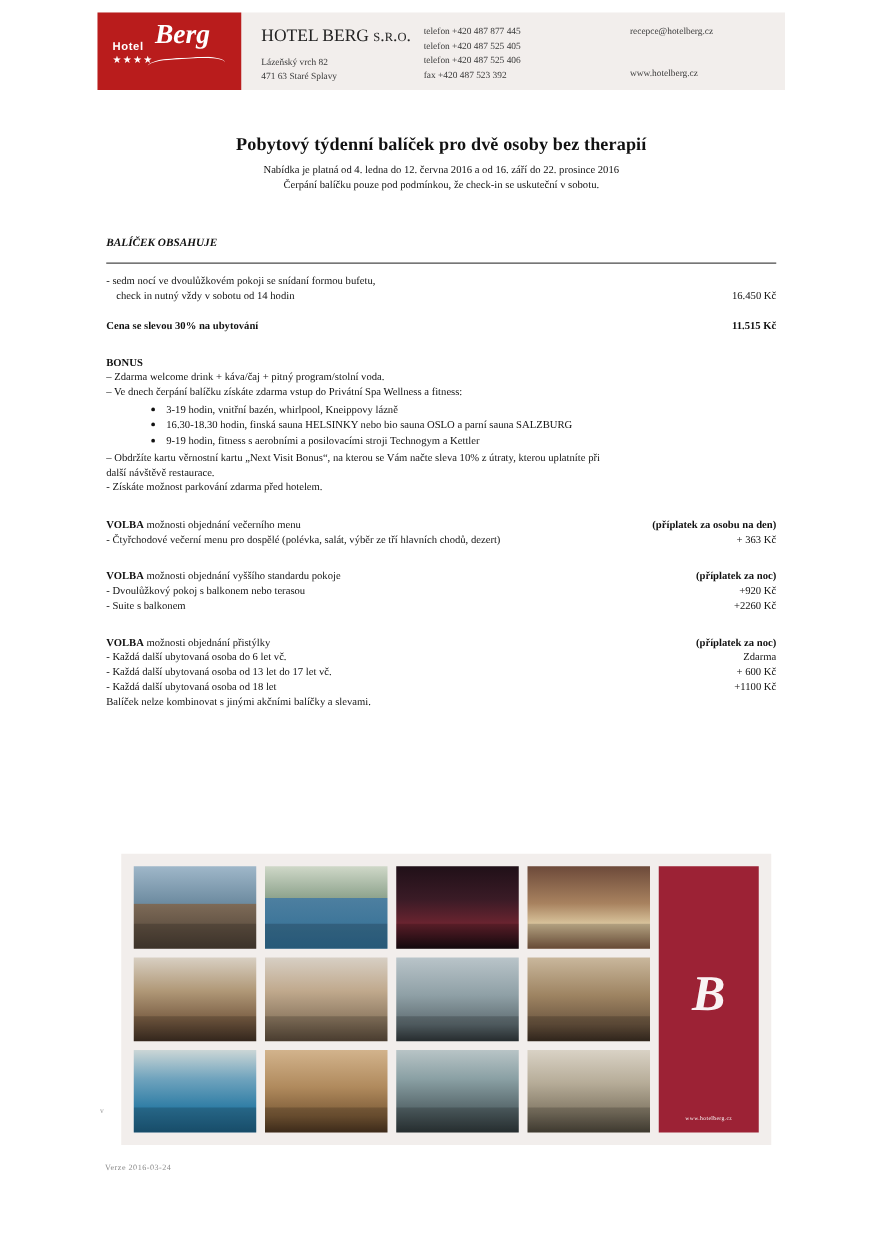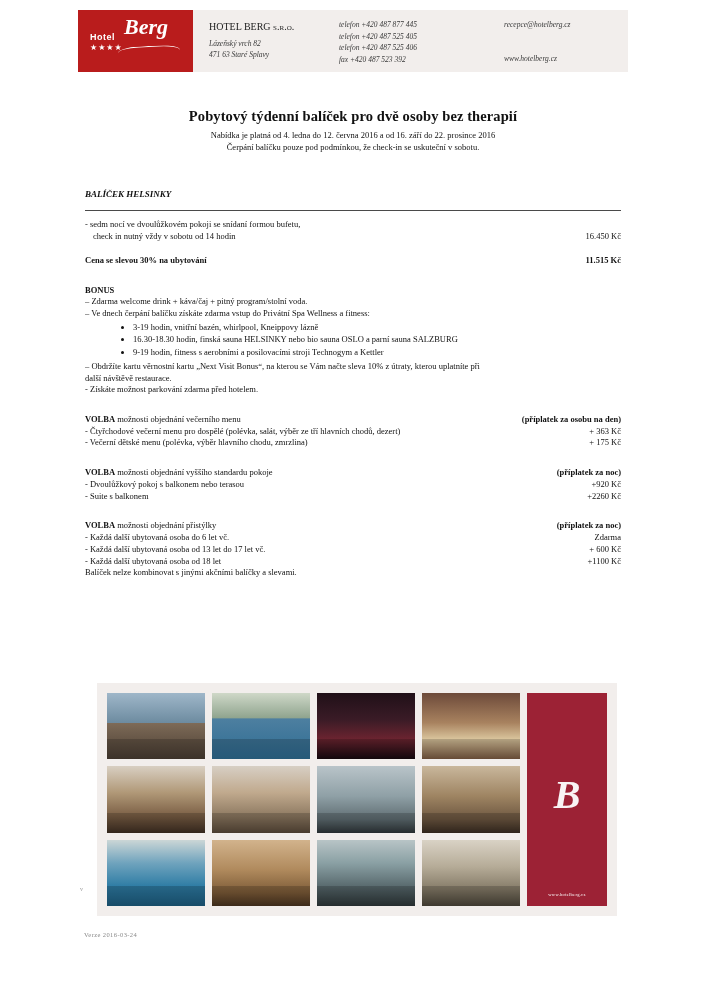--- a/index.html
+++ b/index.html
@@ -81,25 +81,25 @@
     padding: 9px 0 0 0;
     font-size: 7.5px;
     line-height: 1.55;
     color: #3a3a3a;
   }
   .hdr-col.addr { flex: 0 0 130px; padding-left: 16px; }
   .hdr-col.phones { flex: 0 0 155px; }
   .hdr-col.mail { flex: 1 1 auto; padding-left: 10px; }
   .hdr-company {
     font-variant: small-caps;
-    font-size: 10px;
+    font-size: 14px;
     color: #222;
     margin-bottom: 3px;
   }
-  .hdr-line { white-space: nowrap; font-style: italic; }
+  .hdr-line { white-space: nowrap; }
   .hdr-mail-1 { margin-bottom: 22px; }
 
   
   .title-block {
     position: absolute;
     left: 78px;
     top: 108px;
     width: 550px;
     text-align: center;
   }
@@ -280,21 +280,21 @@
   </div>
 
   <div class="title-block">
     <h1 class="doc-title">Pobytový týdenní balíček pro dvě osoby bez therapií</h1>
     <p class="doc-sub">Nabídka je platná od 4. ledna do 12. června 2016 a od 16. září do 22. prosince 2016</p>
     <p class="doc-sub">Čerpání balíčku pouze pod podmínkou, že check-in se uskuteční v sobotu.</p>
   </div>
 
   <div class="body">
 
-    <div class="sec-head">BALÍČEK HELSINKY</div>
+    <div class="sec-head">BALÍČEK OBSAHUJE</div>
     <hr class="rule">
 
     <div class="row">
       <div class="left">
         <div>- sedm nocí ve dvoulůžkovém pokoji se snídaní formou bufetu,</div>
         <div class="indent">check in nutný vždy v sobotu od 14 hodin</div>
       </div>
       <div class="price" style="align-self:flex-end;">16.450 Kč</div>
     </div>
 
@@ -323,24 +323,20 @@
 
     <div>
       <div class="volba-head">
         <div class="vl"><b>VOLBA</b><span> možnosti objednání večerního menu</span></div>
         <div class="bold">(příplatek za osobu na den)</div>
       </div>
       <div class="row">
         <div class="left">- Čtyřchodové večerní menu pro dospělé (polévka, salát, výběr ze tří hlavních chodů, dezert)</div>
         <div class="price">+ 363 Kč</div>
       </div>
-      <div class="row">
-        <div class="left">- Večerní dětské menu (polévka, výběr hlavního chodu, zmrzlina)</div>
-        <div class="price">+ 175 Kč</div>
-      </div>
     </div>
 
     <div class="gap-l"></div>
 
     <div>
       <div class="volba-head">
         <div class="vl"><b>VOLBA</b><span> možnosti objednání vyššího standardu pokoje</span></div>
         <div class="bold">(příplatek za noc)</div>
       </div>
       <div class="row">

